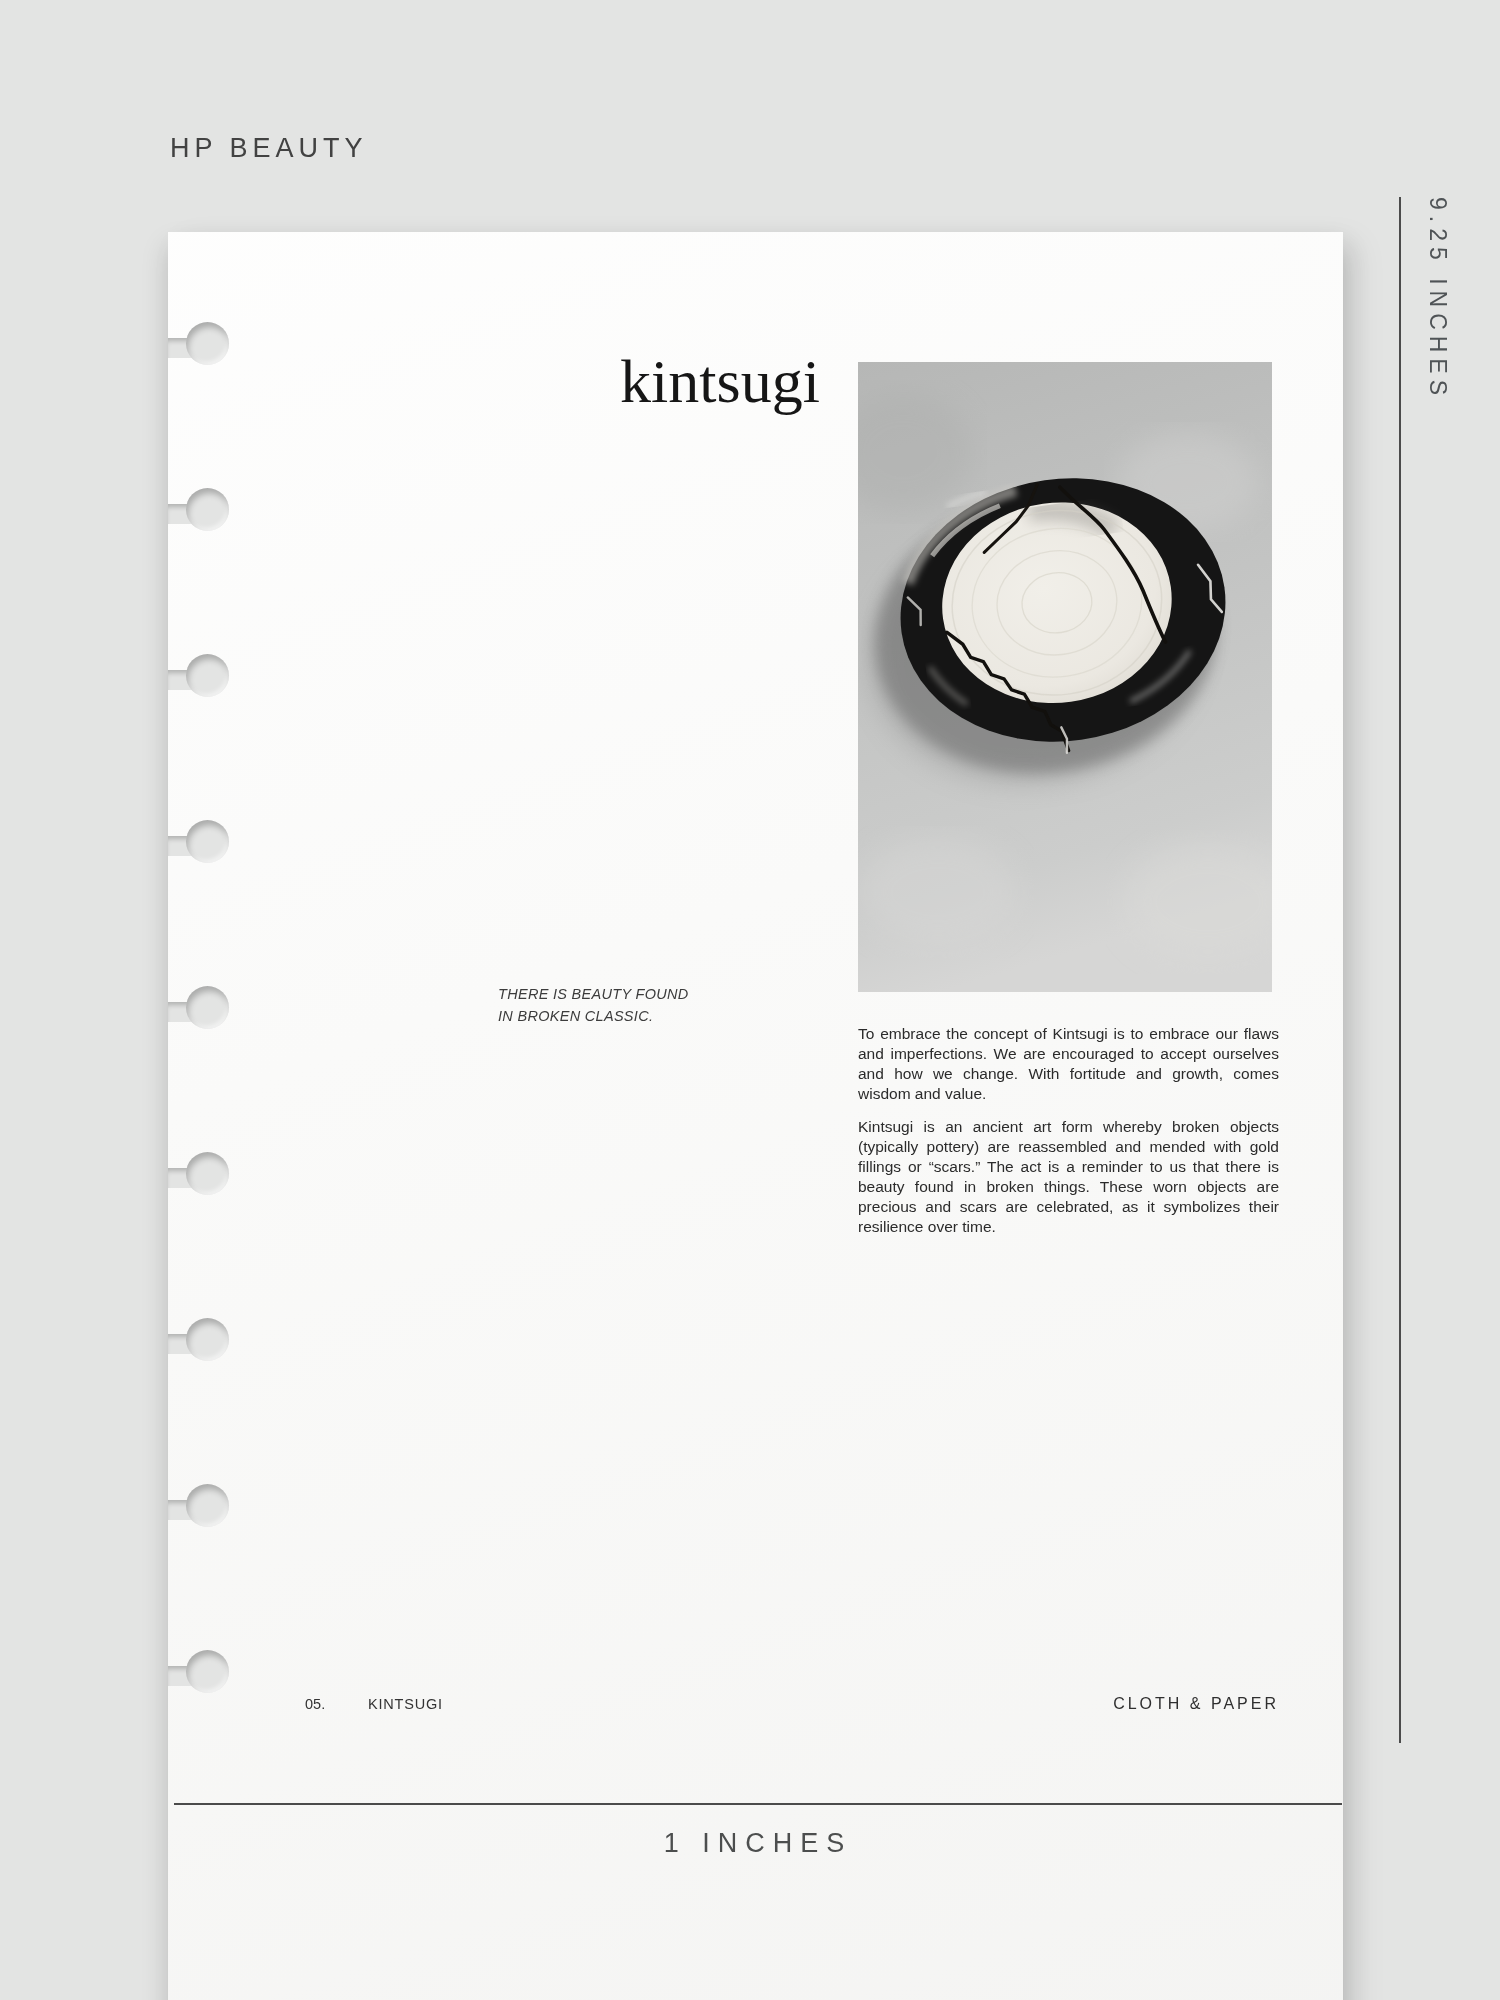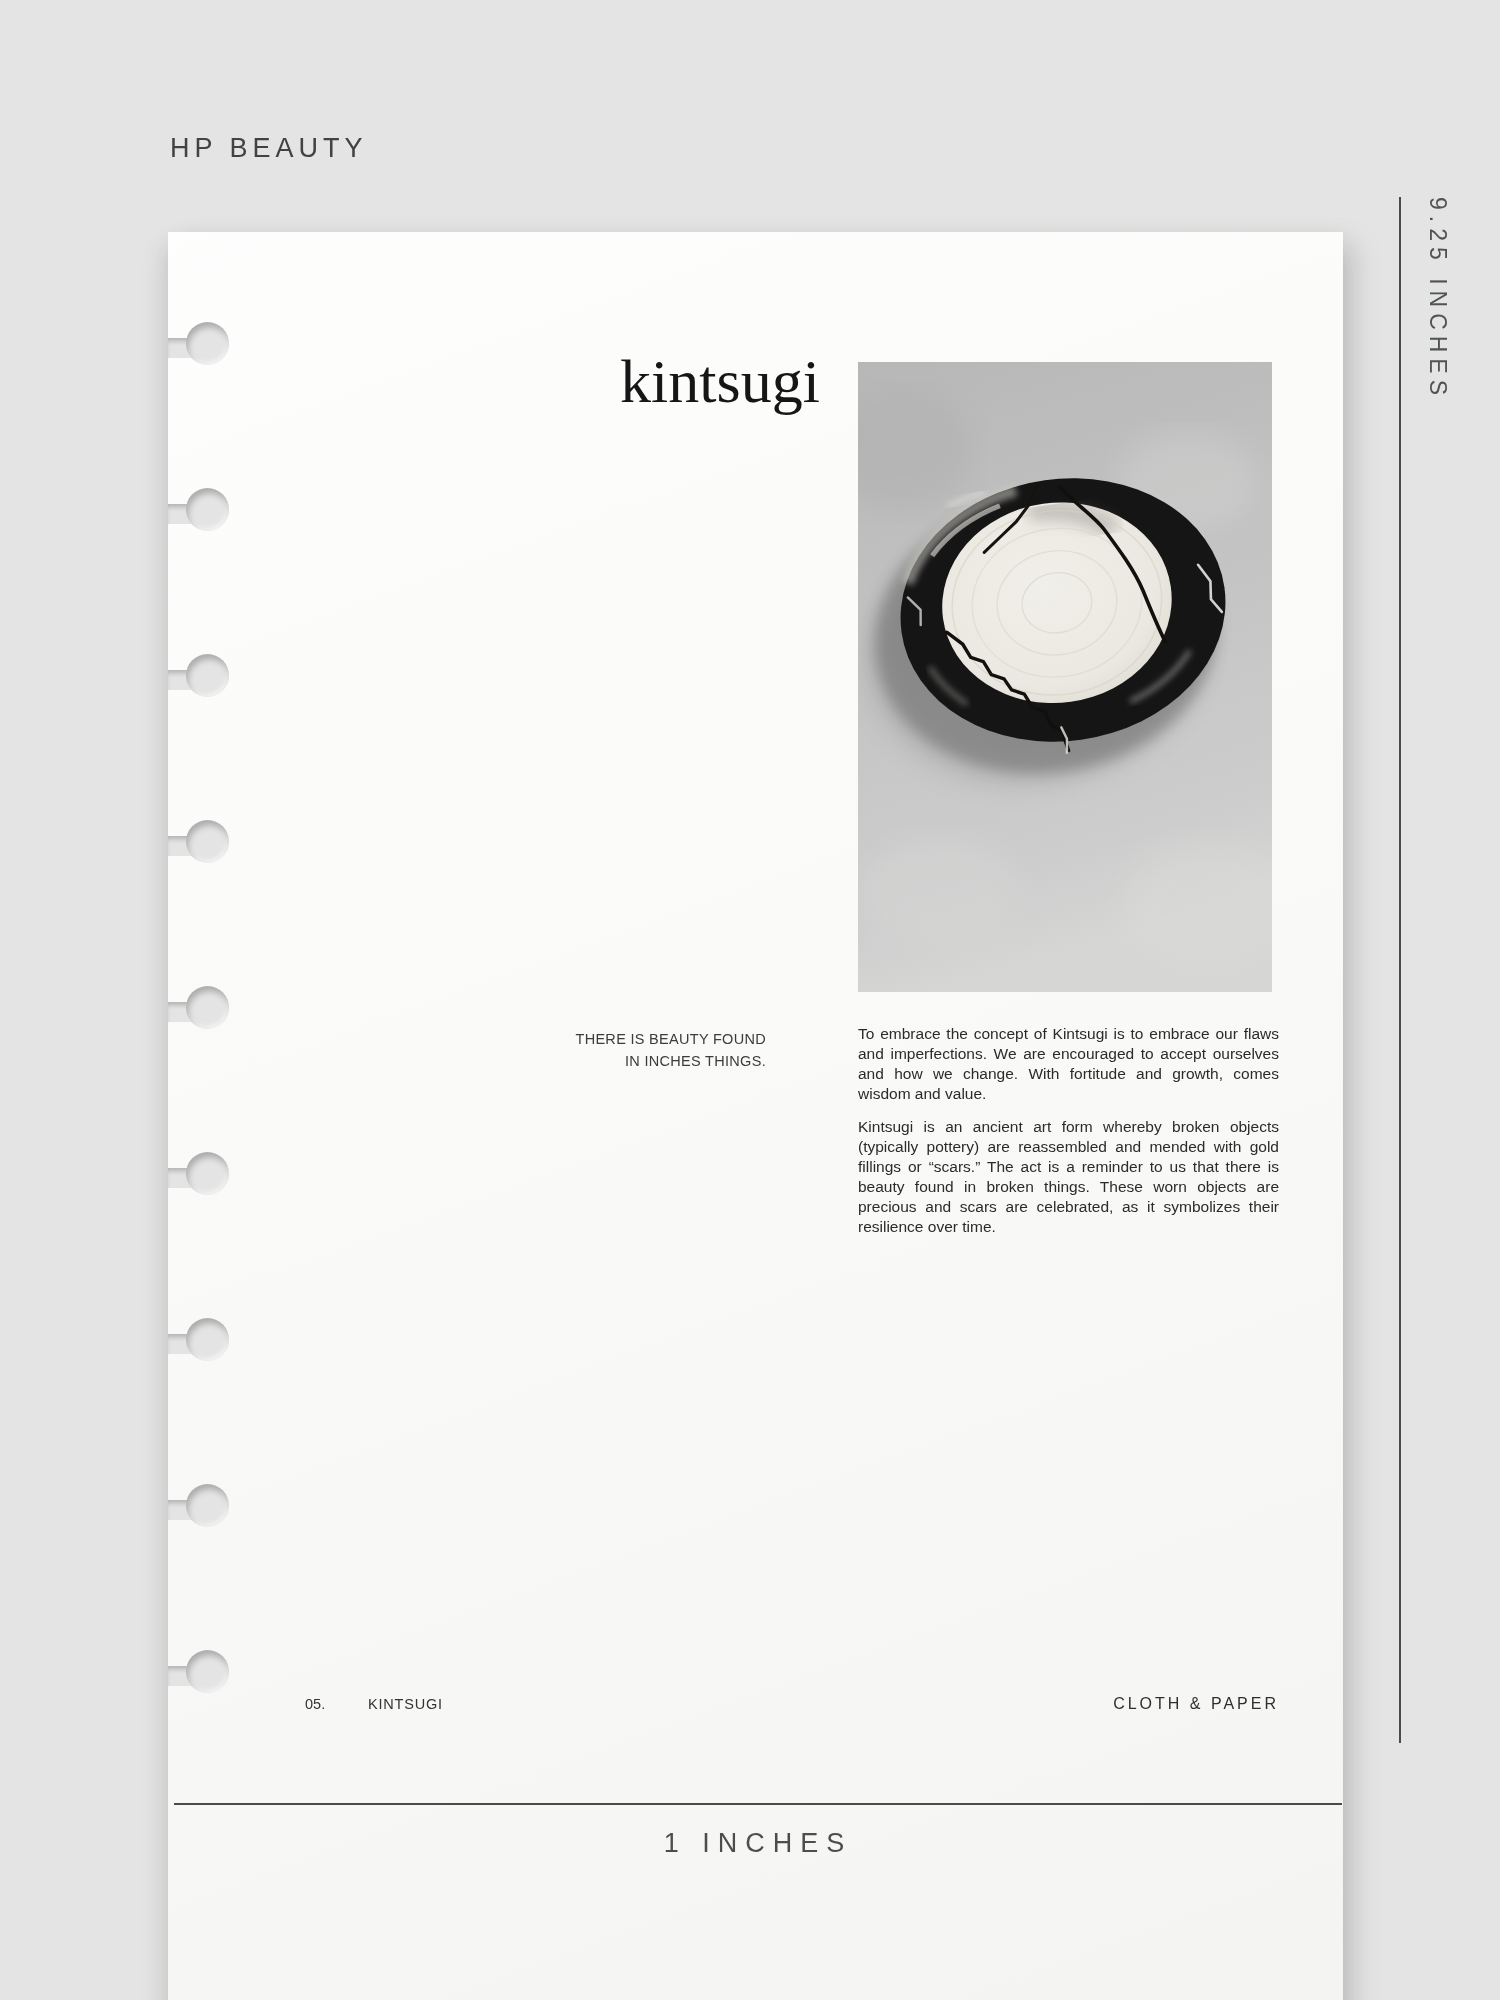--- a/index.html
+++ b/index.html
@@ -42,23 +42,23 @@
     font-family: "Liberation Serif", serif;
     font-size: 62px; line-height: 1.1; letter-spacing: 0px; color: #161616;
     text-align: center;
   }
   .photo {
     position: absolute; left: 690px; top: 130px; width: 414px; height: 630px;
     background: #bfc0bf; overflow: hidden;
   }
   .photo svg { display:block; }
   .quote {
-    position: absolute; left: 330px; top: 796px; width: 268px;
-    text-align: right;
-    font-size: 14.5px; line-height: 22px; letter-spacing: .3px; color: #3c3c3c;
+    position: absolute; left: 330px; top: 751px; width: 268px;
+    text-align: left;
+    font-size: 14.5px; line-height: 22px; letter-spacing: .3px; color: #3c3c3c; font-style: italic;
   }
   .body-col {
     position: absolute; left: 690px; top: 792px; width: 421px;
     font-size: 15.5px; line-height: 20px; color: #2b2b2b;
   }
   .body-col p { margin: 0 0 13px 0; text-align: justify; }
   .footer-number   { position: absolute; left: 137px; top: 1464px; font-size: 14.5px; color: #333; }
   .footer-section  { position: absolute; left: 200px; top: 1464px; font-size: 14.5px; letter-spacing: .8px; color: #333; }
   .footer-brand    { position: absolute; left: 711px; top: 1463px; width: 400px; text-align: right;
                      font-size: 16px; letter-spacing: 3px; color: #2f2f2f; }
@@ -185,21 +185,21 @@
           <path d="M -152,-34 L -141,-20 L -143,-5" fill="none" stroke="#d8d7d3" stroke-width="2.4" opacity="0.8" stroke-linecap="round"></path>
 
           <path d="M 120,58 A 140,112 0 0 1 54,100" fill="none" stroke="#dcdcda" stroke-width="4" opacity="0.55" filter="url(#blurS)"></path>
           <path d="M -100,-118 A 160,128 0 0 1 -60,-128" fill="none" stroke="#efefec" stroke-width="4" opacity="0.6" filter="url(#blurS)"></path>
         </g>
       </svg>
     </div>
 
     <div class="quote">
       <div>THERE IS BEAUTY FOUND</div>
-      <div>IN INCHES THINGS.</div>
+      <div>IN BROKEN CLASSIC.</div>
     </div>
 
     <div class="body-col">
       <p>To embrace the concept of Kintsugi is to embrace our flaws and imperfections. We are encouraged to accept ourselves and how we change. With fortitude and growth, comes wisdom and value.</p>
       <p>Kintsugi is an ancient art form whereby broken objects (typically pottery) are reassembled and mended with gold fillings or “scars.” The act is a reminder to us that there is beauty found in broken things. These worn objects are precious and scars are celebrated, as it symbolizes their resilience over time.</p>
     </div>
 
     <div class="footer-number">05.</div>
     <div class="footer-section">KINTSUGI</div>
     <div class="footer-brand">CLOTH &amp; PAPER</div>

